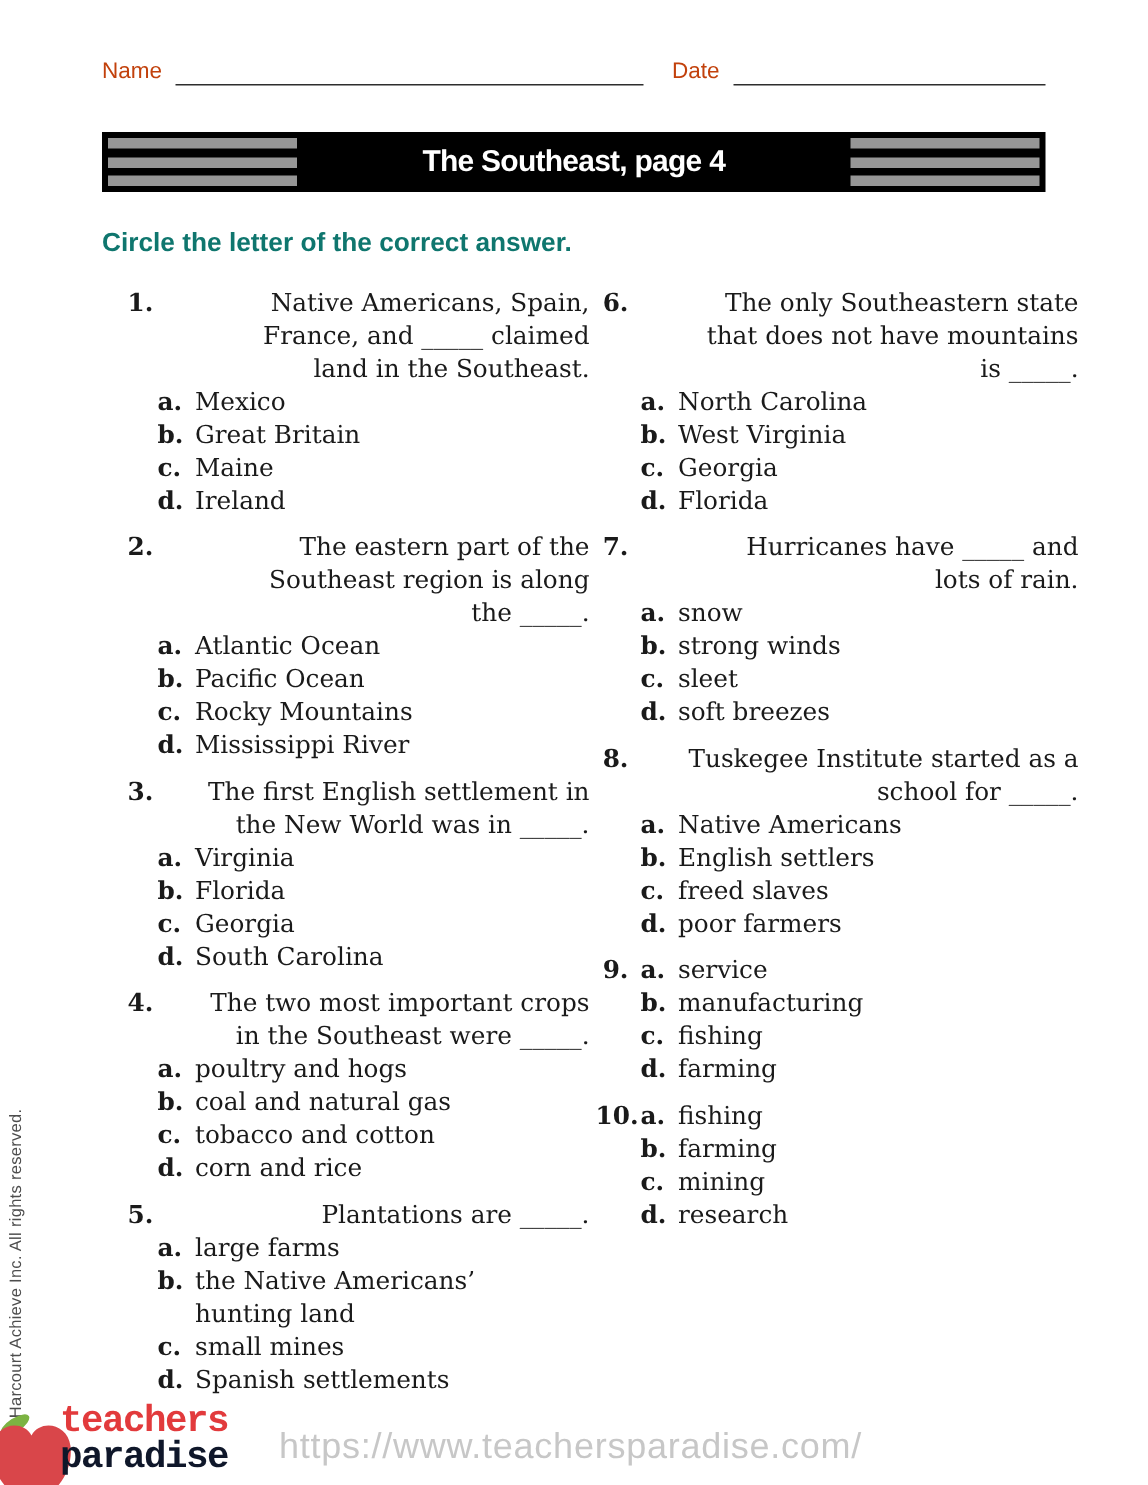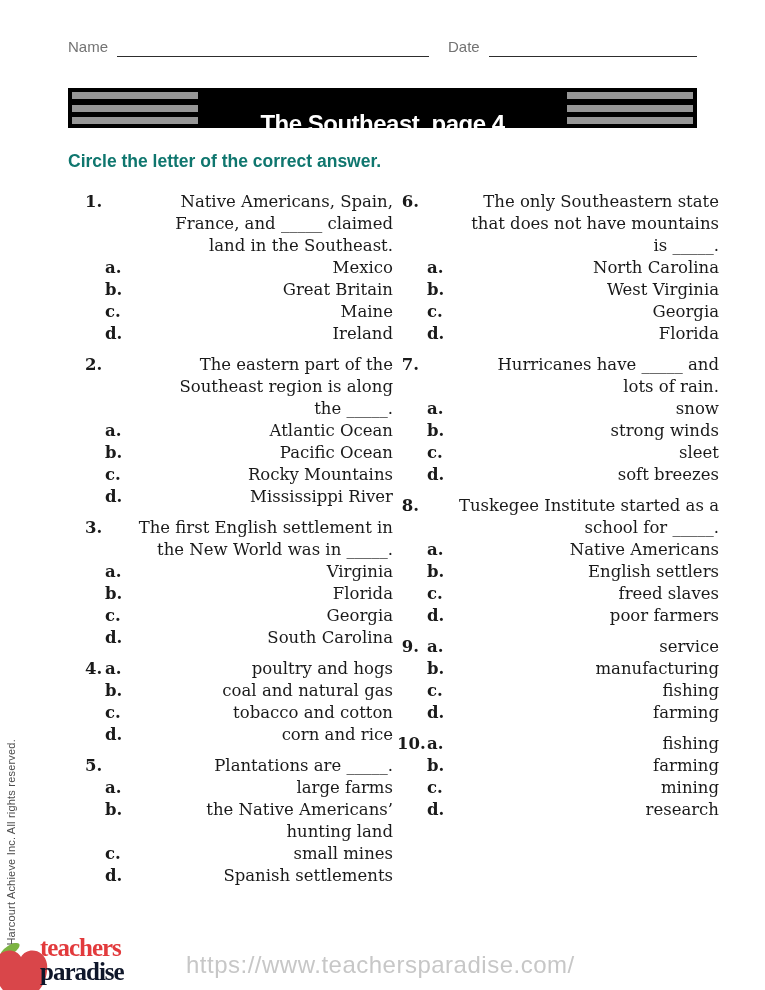--- a/index.html
+++ b/index.html
@@ -3,77 +3,77 @@
 <meta charset="utf-8">
 <style>
   html,body { margin:0; padding:0; }
   .page {
     position:relative; width:765px; height:990px; background:#ffffff;
     overflow:hidden; font-family:"DejaVu Serif", serif; color:#1a1a1a;
   }
   
   .header-row {
     position:absolute; top:38px; left:68px; right:68px;
-    display:flex; align-items:flex-start;
-    font-family:"Liberation Sans", sans-serif; font-size:15px; color:#737373;
+    display:flex; align-items:center;
+    font-family:"Liberation Sans", sans-serif; font-size:15px; color:#c2410c;
   }
   .hdr-label { flex-shrink:0; padding-bottom:1px; }
   .fill-line { border-bottom:1.6px solid #2d2d2d; height:18px; }
   .name-line { width:312px; margin-left:9px; }
   .date-gap  { width:19px; }
   .date-line { flex:1; margin-left:9px; }
   
   .banner {
     position:absolute; top:88px; left:68px; right:68px; height:40px;
     background:#000000;
   }
   .stripes {
     position:absolute; top:4px; bottom:4px; width:126px;
     display:flex; flex-direction:column; justify-content:space-between;
   }
   .stripes.left  { left:4px; }
   .stripes.right { right:4px; }
   .stripe { height:7px; background:#969696; }
   .banner-title {
-    position:absolute; left:0; right:0; top:16px; height:40px; line-height:40px;
+    position:absolute; left:0; right:0; top:0; height:40px; line-height:40px;
     text-align:center; color:#ffffff; font-family:"Liberation Sans", sans-serif;
-    font-weight:bold; font-size:24px; letter-spacing:-0.5px;
+    font-weight:bold; font-size:20px; letter-spacing:-0.5px;
   }
   
   .instruction {
     position:absolute; top:151px; left:68px;
     font-family:"Liberation Sans", sans-serif; font-weight:bold;
     font-size:17.5px; color:#0f766e;
   }
   
   .columns { position:absolute; top:191px; left:85px; display:flex; }
   .col { display:flex; flex-direction:column; }
   .col.left  { width:308px; margin-right:4px; }
   .col.right { width:322px; }
   .q { display:flex; margin-bottom:9px; font-size:16.5px; line-height:22px; }
   .q-num { font-weight:bold; text-align:right; flex-shrink:0; }
   .col.left  .q-num { width:12px; padding-right:6px; }
   .col.right .q-num { width:22px; padding-right:6px; }
   .q-body { flex:1; min-width:0; }
   .q-text { white-space:pre-line;text-align:right; }
   .option { display:flex; }
   .opt-letter { width:25px; padding-left:2px; font-weight:bold; flex-shrink:0; }
-  .opt-text { flex:1; white-space:pre-line;text-align:right; }
+  .opt-text { flex:1; white-space:pre-line; }
   
   .copyright {
     position:absolute; left:5px; top:695px; height:266px;
     writing-mode:vertical-rl; transform:rotate(180deg);
     font-family:"Liberation Sans", sans-serif; font-size:11px; color:#4d4d4d;
     letter-spacing:0.2px; white-space:nowrap;
   }
   
   .apple { position:absolute; left:-13px; top:941px; }
   .logo-text {
     position:absolute; left:40px; top:936px;
-    font-family:Liberation Serif, serif; font-weight:bold;
+    font-family:Liberation Mono, monospace; font-weight:bold;
     font-size:25px; line-height:24px; letter-spacing:-1px;
   }
   .logo-line1 { color:#e23a3c; }
   .logo-line2 { color:#0f172a; }
   .site-url {
     position:absolute; left:186px; top:951px;
     font-family:"Liberation Sans", sans-serif; font-size:24px; color:#c7c7c7;
     letter-spacing:0.5px; text-decoration:none; cursor:pointer;
   }
 </style>
@@ -179,20 +179,22 @@
           <div class="option">
               <span class="opt-letter">d.</span>
               <span class="opt-text">South Carolina</span>
             </div>
         </div>
       </div>
 
       <div class="q">
         <span class="q-num">4.</span>
         <div class="q-body">
+          <div class="q-text">The two most important crops
+in the Southeast were _____.</div>
           <div class="option">
               <span class="opt-letter">a.</span>
               <span class="opt-text">poultry and hogs</span>
             </div>
           <div class="option">
               <span class="opt-letter">b.</span>
               <span class="opt-text">coal and natural gas</span>
             </div>
           <div class="option">
               <span class="opt-letter">c.</span>

